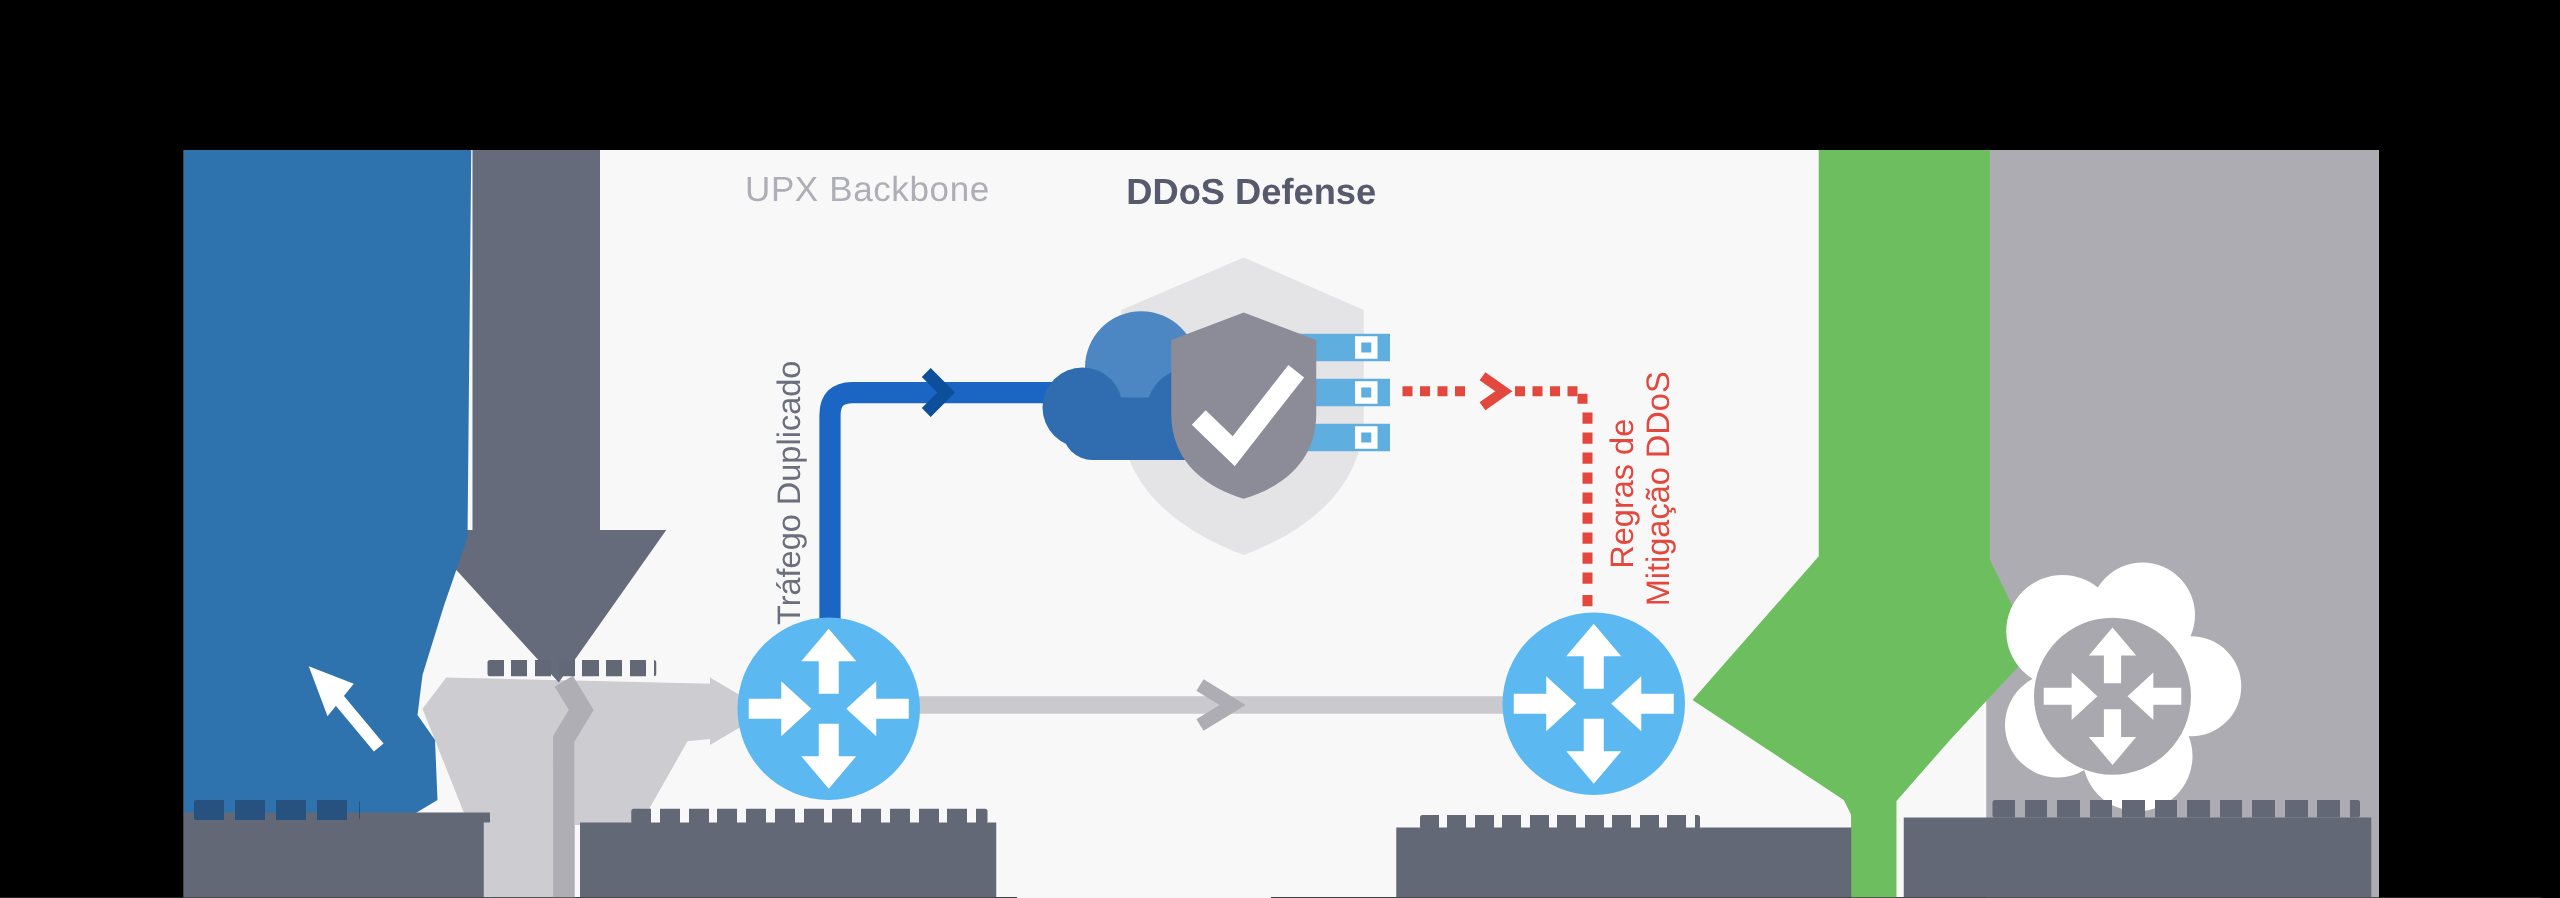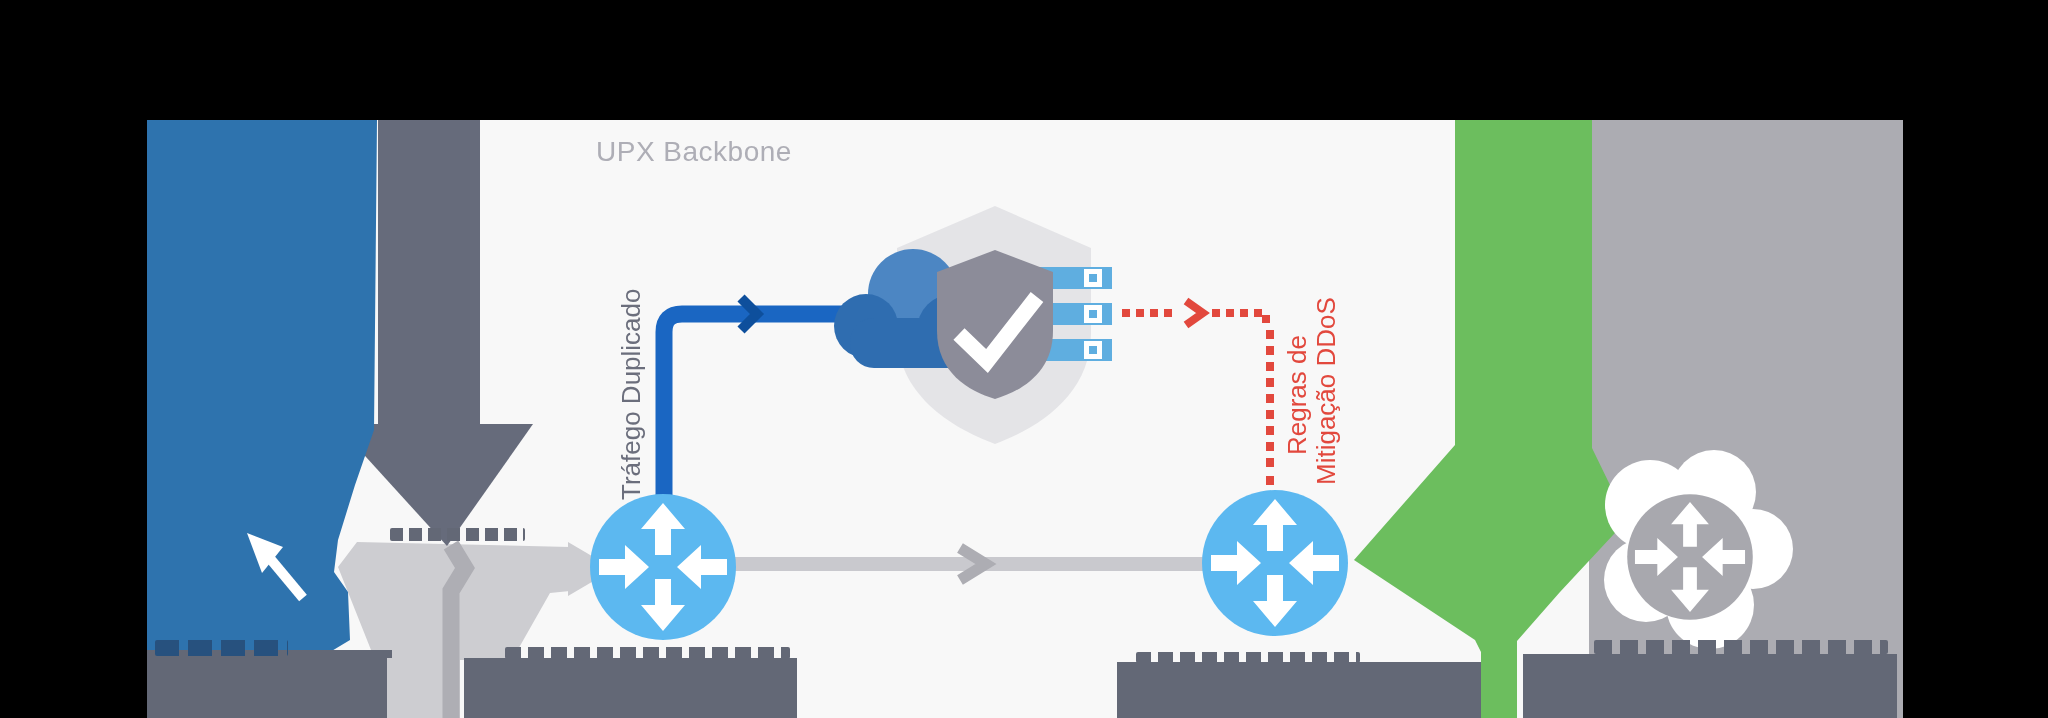--- a/index.html
+++ b/index.html
@@ -155,20 +155,21 @@
   </svg>
 
   <div class="frag frag-occluded-mid"></div>
   <div class="frag frag-navy"></div>
   <div class="frag frag-b2"></div>
   <div class="frag frag-b3"></div>
   <div class="frag frag-b4"></div>
 
   <div class="lbl lbl-backbone">UPX Backbone</div>
   <div class="lbl lbl-defense">
+    <div>DDoS Defense</div>
   </div>
   <div class="lbl lbl-duplicado">Tráfego Duplicado</div>
   <div class="lbl lbl-regras">
     <div>Regras de</div>
     <div>Mitigação DDoS</div>
   </div>
 
 </div>
 
 </body></html>

